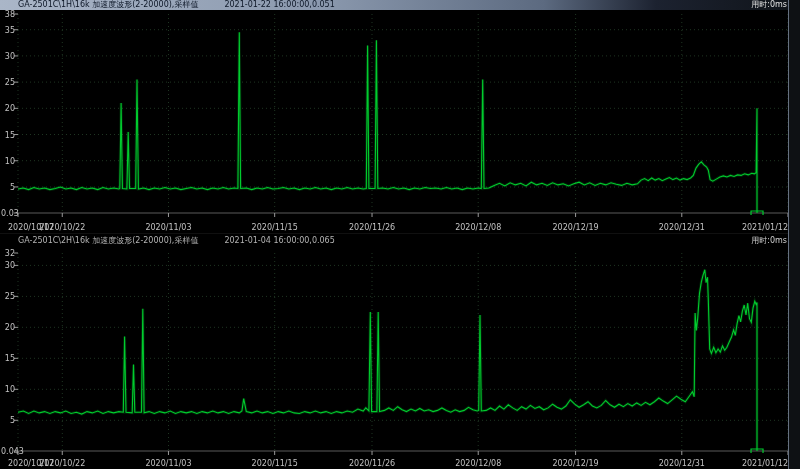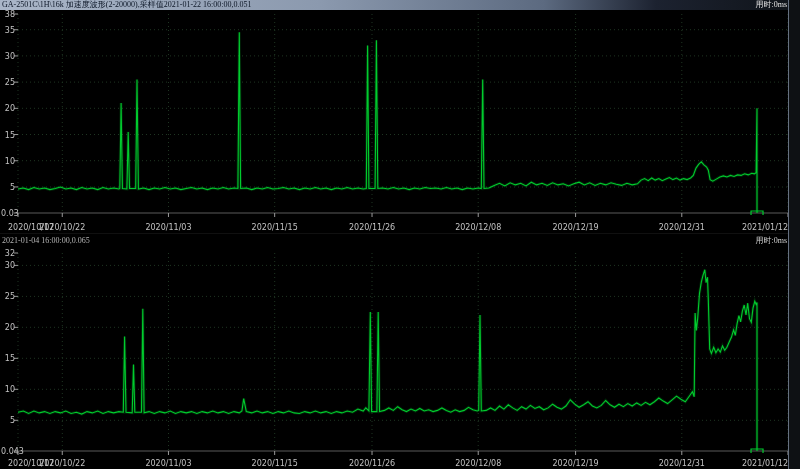--- a/index.html
+++ b/index.html
@@ -2,26 +2,26 @@
 <html><head>
 <meta charset="utf-8">
 <style>
   html,body{margin:0;padding:0;background:#000;width:800px;height:469px;overflow:hidden;
     font-family:"DejaVu Sans",sans-serif;}
   .stage{position:relative;width:800px;height:469px;background:#000;}
   .window{position:absolute;left:0;width:800px;overflow:hidden;}
   #win1{top:0;height:233px;}
   #win2{top:233px;height:236px;border-top:1px solid #101010;}
   .titlebar{position:relative;display:flex;align-items:center;white-space:nowrap;overflow:hidden;
-    font-size:8px;padding:0 13px 0 2px;box-sizing:border-box;font-family:Liberation Serif, serif;}
+    font-size:8px;padding:0 13px 0 18px;box-sizing:border-box;}
   .titlebar-active{height:10px;line-height:10px;color:#0c1626;
     background:linear-gradient(to right,#aab6c8 0%,#8b99ae 40%,#5c6a80 68%,#1c2230 82%,#0f1318 100%);}
   .titlebar-dark{height:13px;line-height:13px;color:#b4b4b4;background:#000;}
   .tb-title{flex:0 0 auto;}
-  .tb-time{flex:0 0 auto;}
+  .tb-time{flex:0 0 auto;margin-left:26px;}
   .titlebar-dark .tb-time{color:#b4b4b4;}
   .tb-elapsed{margin-left:auto;color:#e2e2e2;}
   .titlebar-dark .tb-elapsed{color:#d0d0d0;}
   svg.chart{position:absolute;left:0;width:800px;height:223px;display:block;background:#000;}
   #win1 svg.chart{top:10px;}
   #win2 svg.chart{top:13px;}
   .axlab{font-size:8px;fill:#c2c2c2;font-family:"DejaVu Sans",sans-serif;}
   .right-edge{position:absolute;top:0;right:0;width:11px;height:469px;background:#0e1114;
     border-left:1px solid #667080;z-index:10;}
 </style>
@@ -91,20 +91,21 @@
         <line x1="788" x2="788" y1="203" y2="207" stroke="#9a9a9a" stroke-width="1"></line>
         <text x="788" y="220" text-anchor="end" class="axlab">2021/01/12</text>
         <polyline points="18.0,179.0 23.3,178.0 28.6,179.6 33.9,177.5 39.2,179.0 44.6,178.0 49.9,179.6 55.2,178.5 60.5,177.0 65.8,179.0 71.1,178.0 76.4,179.6 81.7,177.5 87.0,179.0 92.3,178.0 97.7,179.6 103.0,177.5 108.3,179.0 113.6,178.0 118.9,179.0 119.8,178.5 121.1,93.1 122.4,178.5 126.9,179.0 128.2,121.9 129.5,178.5 135.7,178.5 137.0,69.5 138.4,179.0 143.7,178.0 149.0,179.6 154.3,178.0 159.6,179.0 164.9,177.5 170.2,179.0 175.5,178.0 180.9,179.6 186.2,178.5 191.5,177.5 196.8,179.0 202.1,178.0 207.4,179.6 212.7,178.0 218.0,179.0 223.3,177.5 228.6,179.0 234.0,178.0 237.9,178.5 239.3,22.3 240.6,178.5 246.3,178.0 251.7,179.6 257.0,178.0 262.3,179.0 267.6,177.5 272.9,179.0 278.2,178.5 283.5,177.5 288.8,179.0 294.1,178.0 299.4,179.6 304.8,178.0 310.1,179.0 315.4,177.5 320.7,179.0 326.0,178.0 331.3,179.6 336.6,178.0 341.9,179.0 347.2,177.5 352.6,179.0 357.9,178.0 363.2,179.0 366.3,178.5 367.6,35.4 368.9,178.5 375.1,178.5 376.4,30.2 377.8,178.5 382.6,178.0 388.0,179.0 393.3,177.5 398.6,179.0 403.9,178.0 409.2,179.6 414.5,178.0 419.8,179.0 425.1,177.5 430.4,178.5 435.7,178.0 441.1,179.0 446.4,177.5 451.7,179.0 457.0,178.0 462.3,179.6 467.6,178.0 472.9,179.0 478.2,178.0 481.3,178.5 482.7,69.5 484.0,178.5 488.9,178.0 494.2,175.4 499.5,173.3 504.8,175.9 510.1,172.8 515.4,174.9 520.7,173.3 526.0,175.9 531.3,172.2 536.6,174.9 542.0,173.3 547.3,175.4 552.6,172.8 557.9,174.9 563.2,173.8 568.5,175.9 573.8,173.8 579.1,172.2 584.4,174.9 589.7,172.8 595.1,175.4 600.4,173.3 605.7,174.9 611.0,172.8 616.3,174.3 621.6,175.4 626.9,173.3 632.2,174.9 637.5,173.8 641.1,170.1 644.6,168.6 648.2,170.7 651.7,168.0 655.2,170.1 658.8,168.6 662.3,170.7 665.9,169.1 669.4,167.5 672.9,169.6 676.5,168.0 680.0,170.1 683.6,168.6 687.1,169.6 690.6,168.0 693.3,165.4 696.0,158.1 698.6,154.4 701.3,151.8 703.9,154.9 706.6,157.0 708.3,160.2 710.1,169.6 712.8,171.2 716.3,169.1 719.9,167.0 723.4,165.9 726.9,167.0 730.5,165.4 734.0,166.5 737.6,164.9 741.1,165.4 744.6,163.8 748.2,164.9 751.7,163.3 754.4,163.8 756.1,162.8 757.0,98.3 757.0,203.0" fill="none" stroke="#00cc2e" stroke-width="3" opacity="0.16"></polyline>
         <polyline points="18.0,179.0 23.3,178.0 28.6,179.6 33.9,177.5 39.2,179.0 44.6,178.0 49.9,179.6 55.2,178.5 60.5,177.0 65.8,179.0 71.1,178.0 76.4,179.6 81.7,177.5 87.0,179.0 92.3,178.0 97.7,179.6 103.0,177.5 108.3,179.0 113.6,178.0 118.9,179.0 119.8,178.5 121.1,93.1 122.4,178.5 126.9,179.0 128.2,121.9 129.5,178.5 135.7,178.5 137.0,69.5 138.4,179.0 143.7,178.0 149.0,179.6 154.3,178.0 159.6,179.0 164.9,177.5 170.2,179.0 175.5,178.0 180.9,179.6 186.2,178.5 191.5,177.5 196.8,179.0 202.1,178.0 207.4,179.6 212.7,178.0 218.0,179.0 223.3,177.5 228.6,179.0 234.0,178.0 237.9,178.5 239.3,22.3 240.6,178.5 246.3,178.0 251.7,179.6 257.0,178.0 262.3,179.0 267.6,177.5 272.9,179.0 278.2,178.5 283.5,177.5 288.8,179.0 294.1,178.0 299.4,179.6 304.8,178.0 310.1,179.0 315.4,177.5 320.7,179.0 326.0,178.0 331.3,179.6 336.6,178.0 341.9,179.0 347.2,177.5 352.6,179.0 357.9,178.0 363.2,179.0 366.3,178.5 367.6,35.4 368.9,178.5 375.1,178.5 376.4,30.2 377.8,178.5 382.6,178.0 388.0,179.0 393.3,177.5 398.6,179.0 403.9,178.0 409.2,179.6 414.5,178.0 419.8,179.0 425.1,177.5 430.4,178.5 435.7,178.0 441.1,179.0 446.4,177.5 451.7,179.0 457.0,178.0 462.3,179.6 467.6,178.0 472.9,179.0 478.2,178.0 481.3,178.5 482.7,69.5 484.0,178.5 488.9,178.0 494.2,175.4 499.5,173.3 504.8,175.9 510.1,172.8 515.4,174.9 520.7,173.3 526.0,175.9 531.3,172.2 536.6,174.9 542.0,173.3 547.3,175.4 552.6,172.8 557.9,174.9 563.2,173.8 568.5,175.9 573.8,173.8 579.1,172.2 584.4,174.9 589.7,172.8 595.1,175.4 600.4,173.3 605.7,174.9 611.0,172.8 616.3,174.3 621.6,175.4 626.9,173.3 632.2,174.9 637.5,173.8 641.1,170.1 644.6,168.6 648.2,170.7 651.7,168.0 655.2,170.1 658.8,168.6 662.3,170.7 665.9,169.1 669.4,167.5 672.9,169.6 676.5,168.0 680.0,170.1 683.6,168.6 687.1,169.6 690.6,168.0 693.3,165.4 696.0,158.1 698.6,154.4 701.3,151.8 703.9,154.9 706.6,157.0 708.3,160.2 710.1,169.6 712.8,171.2 716.3,169.1 719.9,167.0 723.4,165.9 726.9,167.0 730.5,165.4 734.0,166.5 737.6,164.9 741.1,165.4 744.6,163.8 748.2,164.9 751.7,163.3 754.4,163.8 756.1,162.8 757.0,98.3 757.0,203.0" fill="none" stroke="#00cc2e" stroke-width="1.1"></polyline>
         <polyline points="751.0229885057471,205 751.0229885057471,201 763.0229885057471,201 763.0229885057471,205" fill="none" stroke="#00cc2e" stroke-width="1.2"></polyline>
       </svg>
   </div>
 
   <div class="window" id="win2">
     <div class="titlebar titlebar-dark">
+      <span class="tb-title">GA-2501C\2H\16k 加速度波形(2-20000),采样值</span>
       <span class="tb-time">2021-01-04 16:00:00,0.065</span>
       <span class="tb-elapsed">用时:0ms</span>
     </div>
     <svg class="chart" viewBox="0 0 800 223" preserveAspectRatio="none">
         <line x1="18" x2="788" y1="18.4" y2="18.4" stroke="#1f3522" stroke-width="1" stroke-dasharray="1 3"></line>
         <line x1="18" x2="788" y1="49.4" y2="49.4" stroke="#1f3522" stroke-width="1" stroke-dasharray="1 3"></line>
         <line x1="18" x2="788" y1="80.3" y2="80.3" stroke="#1f3522" stroke-width="1" stroke-dasharray="1 3"></line>
         <line x1="18" x2="788" y1="111.3" y2="111.3" stroke="#1f3522" stroke-width="1" stroke-dasharray="1 3"></line>
         <line x1="18" x2="788" y1="142.3" y2="142.3" stroke="#1f3522" stroke-width="1" stroke-dasharray="1 3"></line>
         <line x1="18" x2="788" y1="173.3" y2="173.3" stroke="#1f3522" stroke-width="1" stroke-dasharray="1 3"></line>

